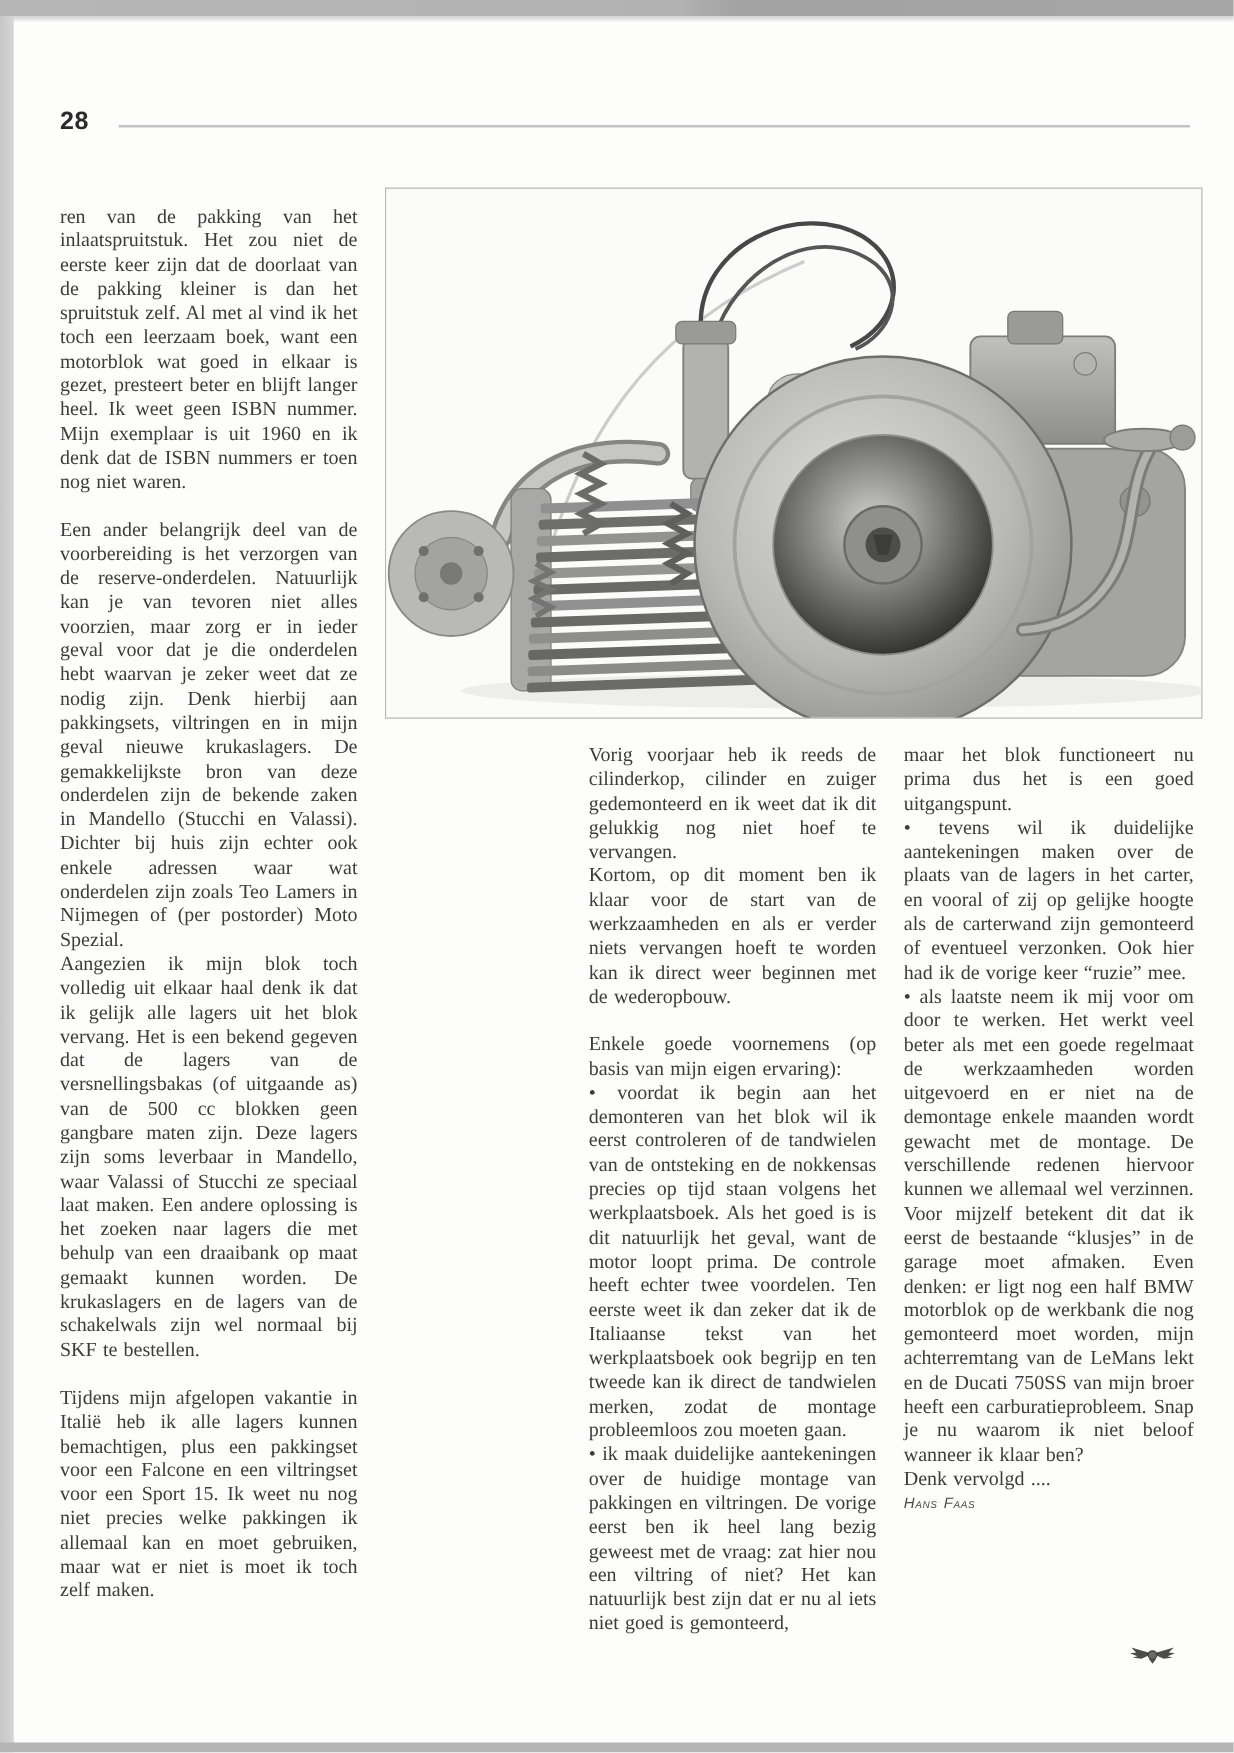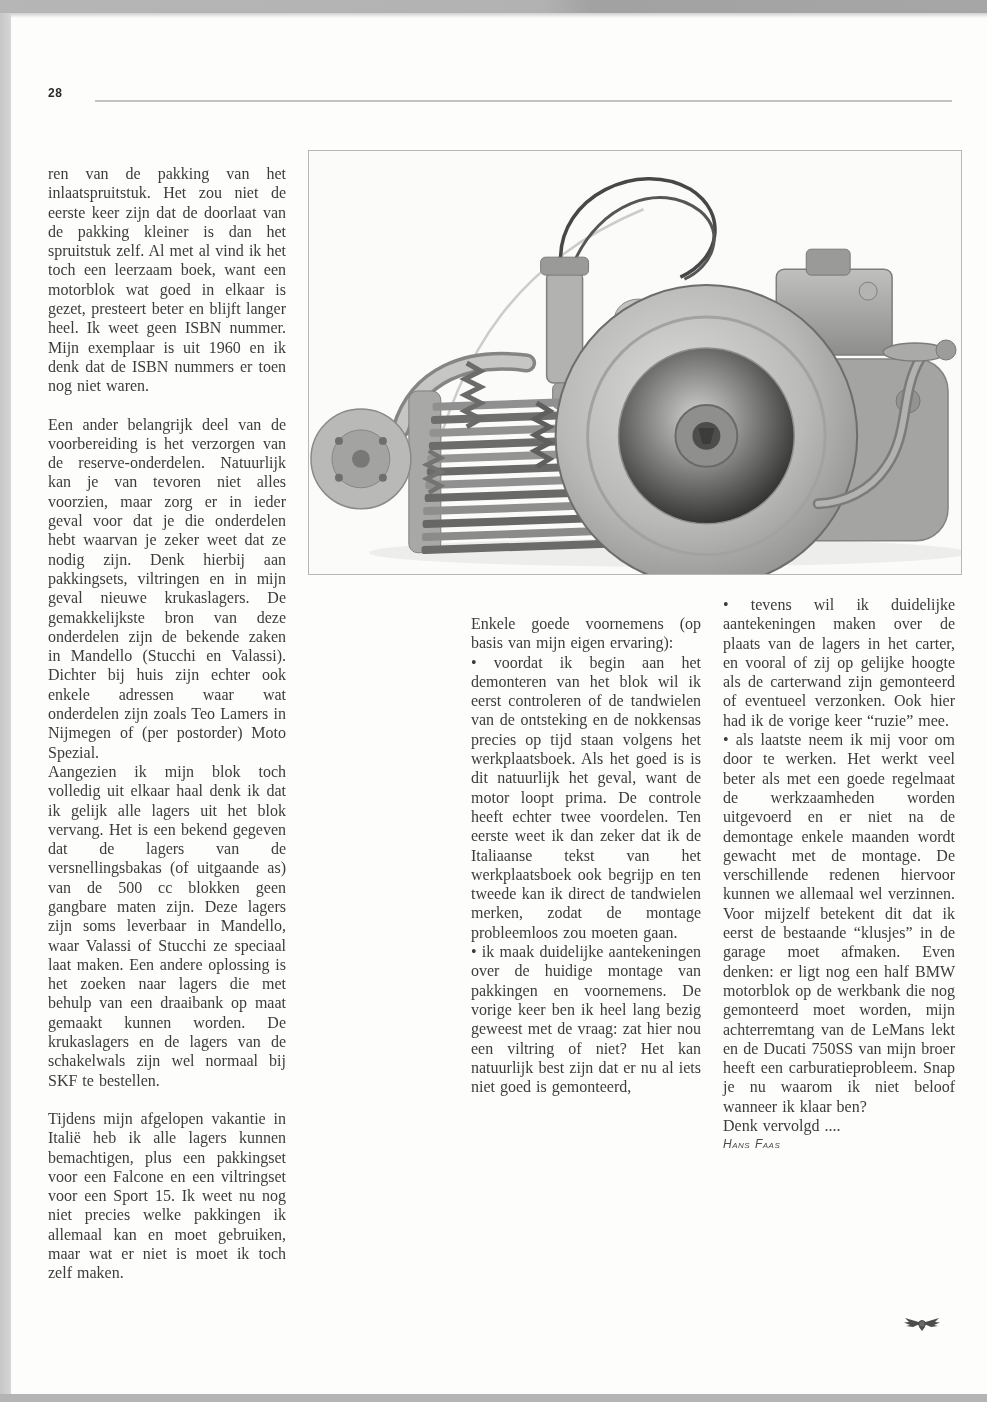--- a/index.html
+++ b/index.html
@@ -11,21 +11,21 @@
   .scan-top{position:absolute;left:0;top:0;width:987px;height:13px;
     background:linear-gradient(to right,#b6b6b6 0%,#b2b2b2 55%,#a2a2a2 60%,#a6a6a6 100%);}
   .scan-top-fade{position:absolute;left:0;top:13px;width:987px;height:5px;
     background:linear-gradient(to bottom,#cfcfcf,#fdfdfc);}
   .scan-left{position:absolute;left:0;top:13px;width:11px;height:1389px;
     background:linear-gradient(to right,#c6c6c6,#d6d6d6);}
   .scan-bottom{position:absolute;left:0;top:1394px;width:987px;height:8px;background:#b4b4b4;}
 
   
   .page-number{position:absolute;left:48px;top:86px;
-    font-family:"Liberation Sans", sans-serif;font-weight:bold;font-size:12px;color:#2b2b2b;
+    font-family:"Liberation Sans", sans-serif;font-weight:bold;font-size:20px;color:#2b2b2b;
     letter-spacing:0.5px;}
   .header-rule{position:absolute;left:95px;top:100px;width:857px;height:2px;background:#c3c3c3;}
 
   
   .photo-frame{position:absolute;left:308px;top:150px;width:654px;height:425px;
     border:1px solid #b7b7b7;background:#fbfbfa;box-sizing:border-box;}
   .photo-frame svg{display:block;width:100%;height:100%;}
 
   
   .col{position:absolute;text-align:justify;font-size:16px;line-height:19.3px;
@@ -144,26 +144,29 @@
 </div>
 
 <div class="col col-left">
   <p>ren van de pakking van het inlaatspruitstuk. Het zou niet de eerste keer zijn dat de doorlaat van de pakking kleiner is dan het spruitstuk zelf. Al met al vind ik het toch een leerzaam boek, want een motorblok wat goed in elkaar is gezet, presteert beter en blijft langer heel. Ik weet geen ISBN nummer. Mijn exemplaar is uit 1960 en ik denk dat de ISBN nummers er toen nog niet waren.</p>
   <p class="mt-gap">Een ander belangrijk deel van de voorbereiding is het verzorgen van de reserve-onderdelen. Natuurlijk kan je van tevoren niet alles voorzien, maar zorg er in ieder geval voor dat je die onderdelen hebt waarvan je zeker weet dat ze nodig zijn. Denk hierbij aan pakkingsets, viltringen en in mijn geval nieuwe krukaslagers. De gemakkelijkste bron van deze onderdelen zijn de bekende zaken in Mandello (Stucchi en Valassi). Dichter bij huis zijn echter ook enkele adressen waar wat onderdelen zijn zoals Teo Lamers in Nijmegen of (per postorder) Moto Spezial.</p>
   <p>Aangezien ik mijn blok toch volledig uit elkaar haal denk ik dat ik gelijk alle lagers uit het blok vervang. Het is een bekend gegeven dat de lagers van de versnellingsbakas (of uitgaande as) van de 500 cc blokken geen gangbare maten zijn. Deze lagers zijn soms leverbaar in Mandello, waar Valassi of Stucchi ze speciaal laat maken. Een andere oplossing is het zoeken naar lagers die met behulp van een draaibank op maat gemaakt kunnen worden. De krukaslagers en de lagers van de schakelwals zijn wel normaal bij SKF te bestellen.</p>
   <p class="mt-gap">Tijdens mijn afgelopen vakantie in Italië heb ik alle lagers kunnen bemachtigen, plus een pakkingset voor een Falcone en een viltringset voor een Sport 15. Ik weet nu nog niet precies welke pakkingen ik allemaal kan en moet gebruiken, maar wat er niet is moet ik toch zelf maken.</p>
 </div>
 
 <div class="col col-mid">
+  <p>Vorig voorjaar heb ik reeds de cilinderkop, cilinder en zuiger gedemonteerd en ik weet dat ik dit gelukkig nog niet hoef te vervangen.</p>
+  <p>Kortom, op dit moment ben ik klaar voor de start van de werkzaamheden en als er verder niets vervangen hoeft te worden kan ik direct weer beginnen met de wederopbouw.</p>
   <p class="mt-gap">Enkele goede voornemens (op basis van mijn eigen ervaring):</p>
   <p>• voordat ik begin aan het demonteren van het blok wil ik eerst controleren of de tandwielen van de ontsteking en de nokkensas precies op tijd staan volgens het werkplaatsboek. Als het goed is is dit natuurlijk het geval, want de motor loopt prima. De controle heeft echter twee voordelen. Ten eerste weet ik dan zeker dat ik de Italiaanse tekst van het werkplaatsboek ook begrijp en ten tweede kan ik direct de tandwielen merken, zodat de montage probleemloos zou moeten gaan.</p>
-  <p>• ik maak duidelijke aantekeningen over de huidige montage van pakkingen en voornemens. De vorige keer ben ik heel lang bezig geweest met de vraag: zat hier nou een viltring of niet? Het kan natuurlijk best zijn dat er nu al iets niet goed is gemonteerd,</p>
+  <p>• ik maak duidelijke aantekeningen over de huidige montage van pakkingen en viltringen. De vorige eerst ben ik heel lang bezig geweest met de vraag: zat hier nou een viltring of niet? Het kan natuurlijk best zijn dat er nu al iets niet goed is gemonteerd,</p>
 </div>
 
 <div class="col col-right">
+  <p>maar het blok functioneert nu prima dus het is een goed uitgangspunt.</p>
   <p>• tevens wil ik duidelijke aantekeningen maken over de plaats van de lagers in het carter, en vooral of zij op gelijke hoogte als de carterwand zijn gemonteerd of eventueel verzonken. Ook hier had ik de vorige keer “ruzie” mee.</p>
   <p>• als laatste neem ik mij voor om door te werken. Het werkt veel beter als met een goede regelmaat de werkzaamheden worden uitgevoerd en er niet na de demontage enkele maanden wordt gewacht met de montage. De verschillende redenen hiervoor kunnen we allemaal wel verzinnen. Voor mijzelf betekent dit dat ik eerst de bestaande “klusjes” in de garage moet afmaken. Even denken: er ligt nog een half BMW motorblok op de werkbank die nog gemonteerd moet worden, mijn achterremtang van de LeMans lekt en de Ducati 750SS van mijn broer heeft een carburatieprobleem. Snap je nu waarom ik niet beloof wanneer ik klaar ben?</p>
   <p class="continued-line">Denk vervolgd ....</p>
   <p class="author-line">Hans Faas</p>
 </div>
 
 <div class="eagle">
   <svg viewBox="0 0 38 18" width="38" height="18">
     <path d="M19,8 L2,3 L6,7 L1,7.5 L7,10 L3,11 L10,12 Z" fill="#4c4c4a"></path>
     <path d="M19,8 L36,3 L32,7 L37,7.5 L31,10 L35,11 L28,12 Z" fill="#4c4c4a"></path>

